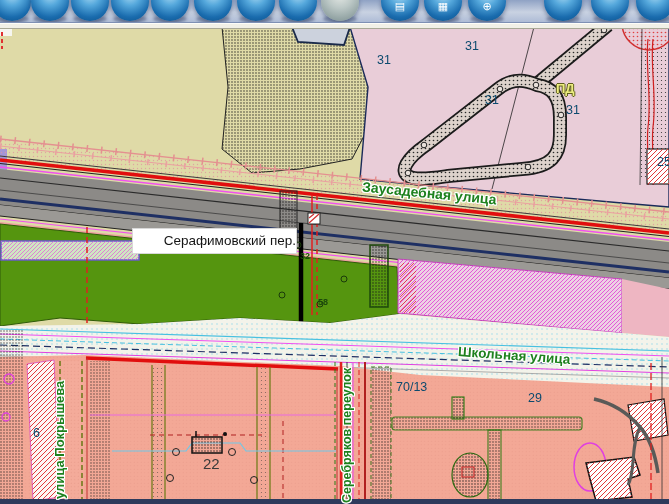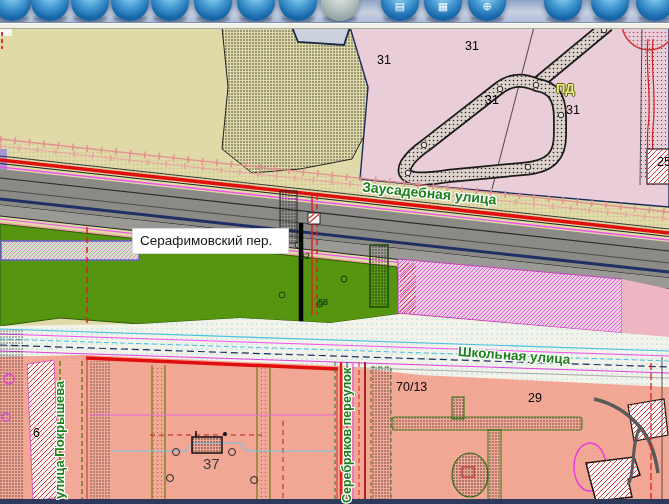--- a/index.html
+++ b/index.html
@@ -27,28 +27,28 @@
     background:#f1f0e7;border-top:1px solid #fdfdf8;border-bottom:1px solid #a8a896;z-index:29;}
   
   .map{position:absolute;left:0;top:27px;width:669px;height:477px;overflow:hidden;}
   .map svg{position:absolute;left:0;top:0;}
   .maplabel{position:absolute;white-space:nowrap;pointer-events:none;}
   .street{
     color:#1e811e;font-weight:bold;font-size:13.5px;
     text-shadow:-1px 0 #fff,1px 0 #fff,0 -1px #fff,0 1px #fff,
                 -1px -1px #fff,1px 1px #fff,-1px 1px #fff,1px -1px #fff;}
   .vlabel{writing-mode:vertical-rl;transform:rotate(180deg);}
-  .num{color:#000000;font-size:12.5px;}
+  .num{color:#0c4a6e;font-size:12.5px;}
   .num-dark{color:#3a3a3a;font-size:15px;}
   .num-green{color:#1c4a0c;font-size:9px;font-weight:bold;}
   .pd{color:#ecec80;font-weight:bold;font-size:13px;
       text-shadow:-1px 0 #5e5e1e,1px 0 #5e5e1e,0 -1px #5e5e1e,0 1px #5e5e1e;}
   .placebox{
     background:#fff;color:#141414;font-size:13.5px;line-height:24px;
-    width:148px;height:24px;padding-left:7px;box-shadow:0 0 0 1px #d8d8d8;}
+    width:148px;height:24px;padding-left:15px;box-shadow:0 0 0 1px #d8d8d8;text-align:right;}
 </style>
 </head>
 <body>
 
 <div class="toolbar">
     <div class="tb-shadow" style="left: -5px;"></div>
     <div class="tb-btn" style="left: -7px;">
       <span class="glyph"></span>
     </div>
     <div class="tb-shadow" style="left: 33px;"></div>
@@ -310,17 +310,17 @@
   <div class="maplabel street vlabel" style="left:340px;top:318px;height:158px;font-size:12.5px;">Серебряков переулок</div>
 
   <div class="maplabel num" style="left:377px;top:26px;">31</div>
   <div class="maplabel num" style="left:465px;top:12px;">31</div>
   <div class="maplabel num" style="left:485px;top:66px;">31</div>
   <div class="maplabel num" style="left:566px;top:76px;">31</div>
   <div class="maplabel pd" style="left:556px;top:54px;">ПД</div>
   <div class="maplabel num" style="left:657px;top:128px;">25</div>
   <div class="maplabel num" style="left:396px;top:353px;">70/13</div>
   <div class="maplabel num" style="left:528px;top:364px;">29</div>
-  <div class="maplabel num-dark" style="left:203px;top:428px;">37</div>
+  <div class="maplabel num-dark" style="left:203px;top:428px;">22</div>
   <div class="maplabel num" style="left:33px;top:399px;">6</div>
   <div class="maplabel num-green" style="left:300px;top:224px;">32</div>
   <div class="maplabel num-green" style="left:318px;top:270px;">58</div>
 </div>
 
 </body></html>

